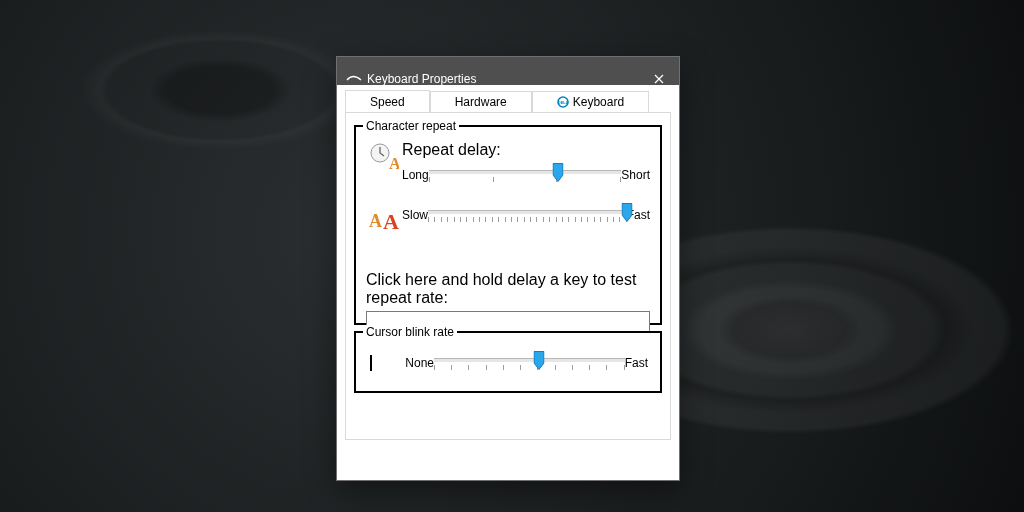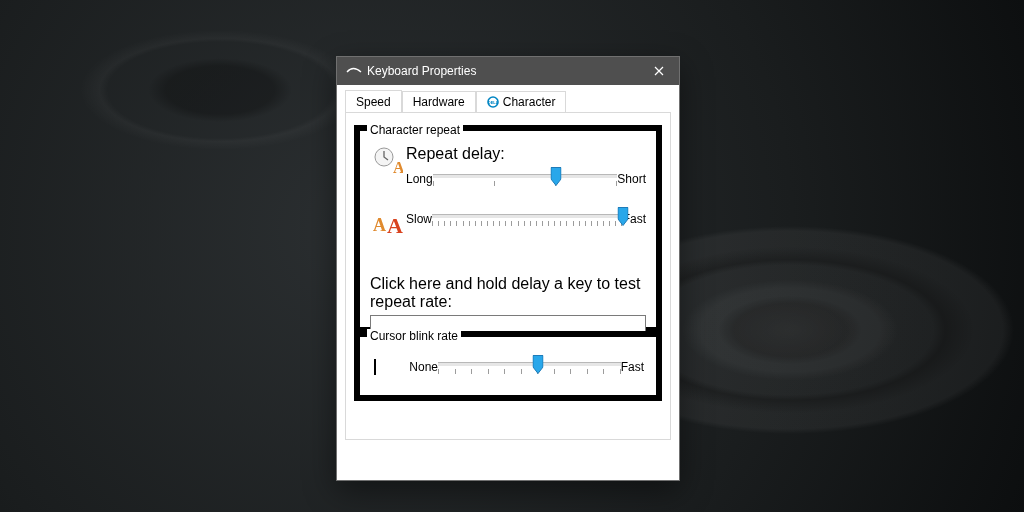--- a/index.html
+++ b/index.html
@@ -14,34 +14,34 @@
       radial-gradient(ellipse 110px 55px  at 790px 330px, rgba(255,255,255,0.05) 0%, rgba(0,0,0,0) 60%),
       radial-gradient(ellipse 280px 120px at 220px 90px,  rgba(0,0,0,0) 0%, rgba(0,0,0,0) 40%, rgba(255,255,255,0.03) 43%, rgba(0,0,0,0) 50%),
       radial-gradient(ellipse 180px 80px  at 220px 90px,  rgba(0,0,0,0.25) 0%, rgba(0,0,0,0.25) 30%, rgba(0,0,0,0) 40%),
       radial-gradient(circle at 35% 45%, #2b2f31 0%, #1a1d1e 60%, #0c0e0f 100%);
   }
   
   .dialog{
     position:absolute;left:336px;top:56px;width:342px;height:423px;
     background:#fff;border:1px solid #707070;box-shadow:0 10px 30px rgba(0,0,0,.45);
   }
-  .titlebar{height:28px;background:#4f4f4f;color:#fff;display:flex;align-items:center;padding:0 0 0 8px;}
+  .titlebar{height:28px;background:#4f4f4f;color:#fff;display:flex;align-items:center;padding:8px 0 0 8px;}
   .titlebar .icon{width:18px;display:flex;align-items:center;justify-content:center;}
   .titlebar .title{flex:1;padding-left:4px;font-size:12px;}
   .close{width:40px;height:28px;display:flex;align-items:center;justify-content:center;color:#fff;}
   .client{position:absolute;left:0;right:0;top:28px;bottom:0;background:#fff;}
   
   .tabs{position:absolute;left:8px;top:6px;right:8px;height:21px;display:flex;align-items:flex-end;}
-  .tab{height:20px;padding:0 10px;display:flex;align-items:center;gap:4px;border:1px solid #d9d9d9;border-bottom:none;background:#fff;color:#000;position:relative;margin-top:12px;}
+  .tab{height:20px;padding:0 24px;display:flex;align-items:center;gap:4px;border:1px solid #d9d9d9;border-bottom:none;background:#fff;color:#000;position:relative;margin-top:12px;}
   .tab.inactive{background:#fff;}
   .tab.active{height:21px;z-index:2;border-color:#d9d9d9;}
   .tab .dell{width:12px;height:12px;}
   .tab-panel{position:absolute;left:8px;right:8px;top:27px;bottom:40px;border:1px solid #d9d9d9;background:#fff;}
   
-  .group{position:absolute;border:6px solid #000000;}
+  .group{position:absolute;border:2px solid #000000;}
   .legend{position:absolute;top:-8px;left:7px;background:#fff;padding:0 3px;font-size:12px;}
   .row{position:absolute;left:10px;right:10px;display:flex;align-items:flex-start;}
   .row .ico{width:32px;height:32px;flex:0 0 36px;display:flex;align-items:center;justify-content:center;}
   .row .ctl{flex:1;}
   .lbl{font-size:16px;margin-bottom:4px;}
   .slider-wrap{display:flex;align-items:center;gap:0;font-size:12px;}
   .slider{position:relative;flex:1;height:24px;}
   .track{position:absolute;left:0;right:0;top:7px;height:3px;background:#e6e6e6;border-top:1px solid #b8b8b8;}
   .ticks{position:absolute;left:0;right:0;top:14px;height:5px;display:flex;justify-content:space-between;}
   .ticks i{width:1px;height:5px;background:#9c9c9c;display:block;}
@@ -84,21 +84,21 @@
       <div class="tab inactive">
         <span>Hardware</span>
       </div>
       <div class="tab inactive">
         <span class="dell">
           <svg width="12" height="12" viewBox="0 0 12 12">
               <circle cx="6" cy="6" r="5" fill="none" stroke="#0085c3" stroke-width="1.6"></circle>
               <text x="6" y="8" text-anchor="middle" font-size="4" fill="#0085c3" font-weight="bold">DELL</text>
             </svg>
         </span>
-        <span>Character</span>
+        <span>Keyboard</span>
       </div>
     </div>
 
     <div class="tab-panel">
 
       <div class="group" style="left:8px;right:8px;top:12px;height:196px;">
         <span class="legend">Character repeat</span>
 
         <div class="row" style="top:14px;">
           <div class="ico">

